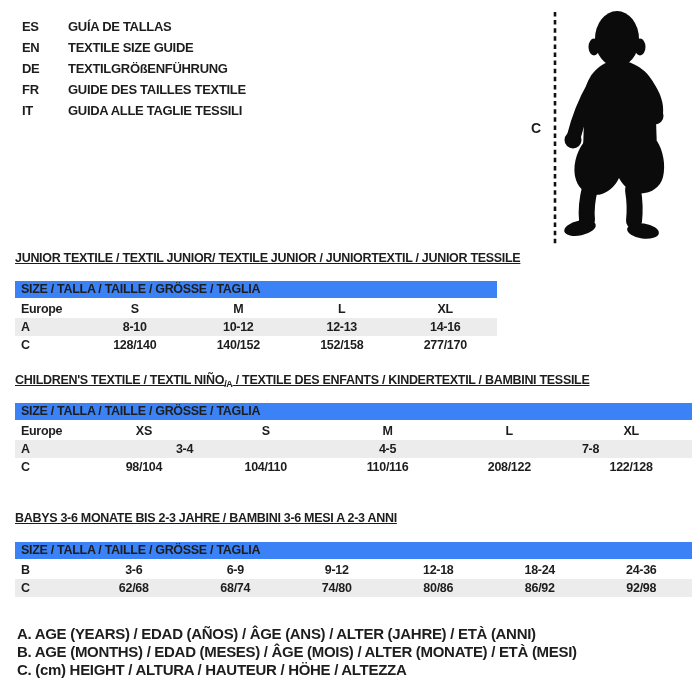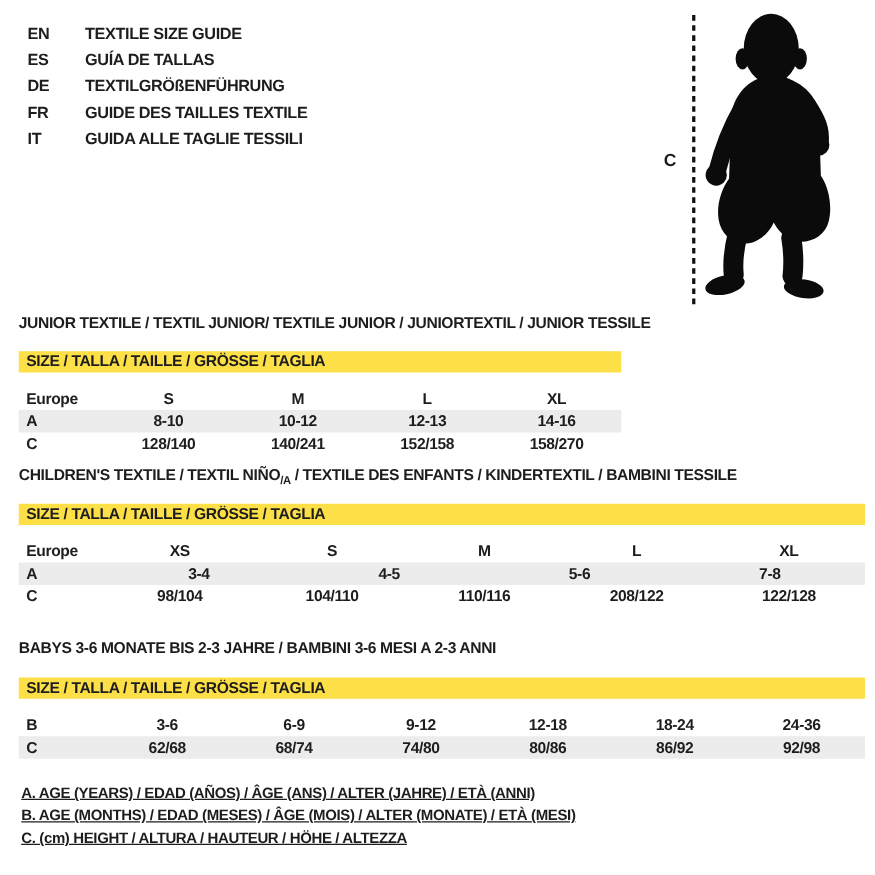--- a/index.html
+++ b/index.html
@@ -19,56 +19,56 @@
   .lang-list { position: absolute; left: 22px; top: 16px; }
   .lang-row { display: flex; font-size: 13px; line-height: 21px; white-space: nowrap; }
   .lang-code { width: 46px; flex: 0 0 46px; }
 
   
   .figure-wrap { position: absolute; left: 520px; top: 0; width: 180px; height: 250px; }
   .figure-wrap svg { display: block; }
   .c-label { position: absolute; left: 11px; top: 120px; font-size: 14px; }
 
   
-  .section-title { position: absolute; left: 15px; font-size: 12.5px; white-space: nowrap; }
+  .section-title { position: absolute; left: 15px; font-size: 12.5px; white-space: nowrap; text-decoration: underline; }
   .sub { font-size: 9px; vertical-align: -3px; }
 
   
   .t { position: absolute; left: 15px; }
   .t-junior   { top: 281px; width: 482px; }
   .t-children { top: 403px; width: 677px; }
   .t-babies   { top: 542px; width: 677px; }
   .band {
     height: 17px; line-height: 17px;
-    padding-left: 6px; margin-bottom: 12px;
+    padding-left: 6px; margin-bottom: 2px;
     font-size: 12.5px;
-    background: #fde047;
+    background: #3b82f6;
   }
   .row { display: flex; height: 18px; line-height: 18px; font-size: 12.5px; }
   .row.alt { background: #ececec; }
   .rlabel { flex: 0 0 62px; padding-left: 6px; }
   .cell { flex: 1; text-align: center; }
 
   
   .footnotes { position: absolute; left: 17px; top: 625px; }
-  .footnote { font-size: 12px; line-height: 18px; white-space: nowrap; text-decoration: underline; }
+  .footnote { font-size: 15px; line-height: 18px; white-space: nowrap; }
 </style>
 </head>
 <body>
 
 <div class="canvas">
 
   <div class="lang-list">
     <div class="lang-row">
+      <span class="lang-code">ES</span>
+      <span class="lang-label">GUÍA DE TALLAS</span>
+    </div>
+    <div class="lang-row">
       <span class="lang-code">EN</span>
       <span class="lang-label">TEXTILE SIZE GUIDE</span>
-    </div>
-    <div class="lang-row">
-      <span class="lang-code">ES</span>
-      <span class="lang-label">GUÍA DE TALLAS</span>
     </div>
     <div class="lang-row">
       <span class="lang-code">DE</span>
       <span class="lang-label">TEXTILGRÖßENFÜHRUNG</span>
     </div>
     <div class="lang-row">
       <span class="lang-code">FR</span>
       <span class="lang-label">GUIDE DES TAILLES TEXTILE</span>
     </div>
     <div class="lang-row">
@@ -117,42 +117,41 @@
     <div class="row alt">
       <span class="rlabel">A</span>
       <span class="cell">8-10</span>
       <span class="cell">10-12</span>
       <span class="cell">12-13</span>
       <span class="cell">14-16</span>
     </div>
     <div class="row">
       <span class="rlabel">C</span>
       <span class="cell">128/140</span>
-      <span class="cell">140/241</span>
+      <span class="cell">140/152</span>
       <span class="cell">152/158</span>
-      <span class="cell">158/270</span>
+      <span class="cell">277/170</span>
     </div>
   </div>
 
   <div class="section-title" style="top:373px"><span>CHILDREN'S TEXTILE / TEXTIL NIÑO</span><span class="sub">/A</span><span> / TEXTILE DES ENFANTS / KINDERTEXTIL / BAMBINI TESSILE</span></div>
   <div class="t t-children">
     <div class="band">SIZE / TALLA / TAILLE / GRÖSSE / TAGLIA</div>
     <div class="row">
       <span class="rlabel">Europe</span>
       <span class="cell">XS</span>
       <span class="cell">S</span>
       <span class="cell">M</span>
       <span class="cell">L</span>
       <span class="cell">XL</span>
     </div>
     <div class="row alt">
       <span class="rlabel">A</span>
       <span class="cell">3-4</span>
       <span class="cell">4-5</span>
-      <span class="cell">5-6</span>
       <span class="cell">7-8</span>
     </div>
     <div class="row">
       <span class="rlabel">C</span>
       <span class="cell">98/104</span>
       <span class="cell">104/110</span>
       <span class="cell">110/116</span>
       <span class="cell">208/122</span>
       <span class="cell">122/128</span>
     </div>

